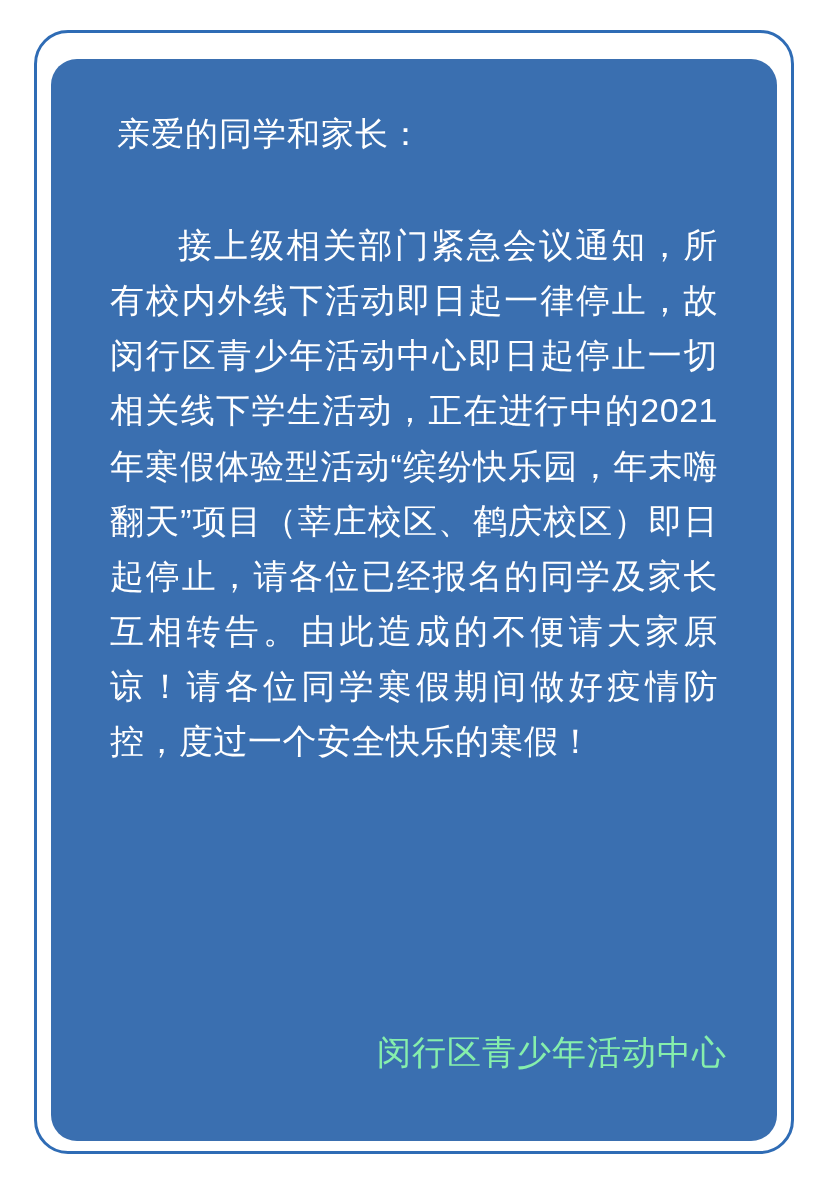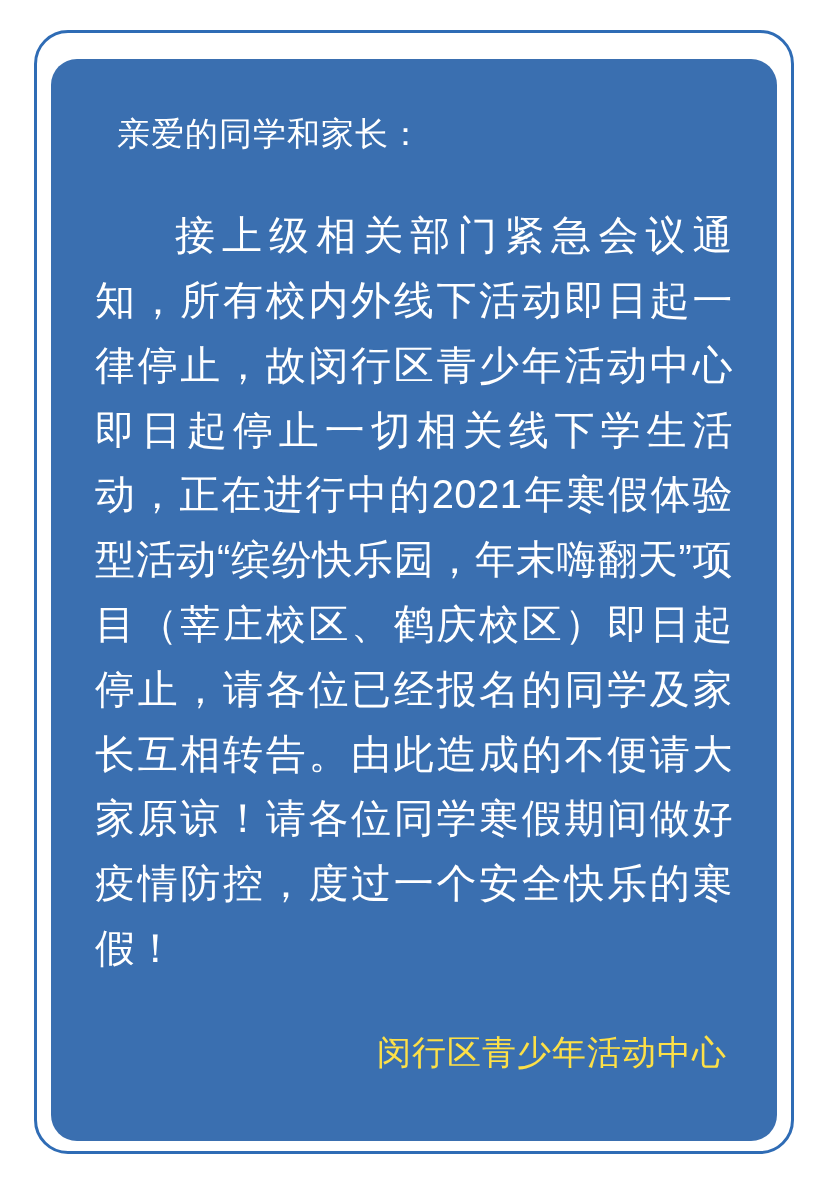--- a/index.html
+++ b/index.html
@@ -55,46 +55,46 @@
     font-size: 33px;
     line-height: 1.4;
     letter-spacing: 1px;
     font-weight: 500;
     color: #ffffff;
     margin: 0 0 46px 22px;
     white-space: nowrap;
   }
 
   .body-text {
-    font-size: 40px;
+    font-size: 34px;
     line-height: 1.62;
     letter-spacing: 0.5px;
     color: #ffffff;
     text-align: justify;
     text-justify: inter-ideograph;
     text-indent: 2em;
-    margin: 0;
+    margin: 15px;
     flex: 0 0 auto;
   }
 
   .spacer {
     flex: 1 1 auto;
     min-height: 40px;
   }
 
   .signature-block {
     text-align: right;
     margin: 0 6px 18px 0;
   }
 
   .sign-org {
     font-size: 34px;
     line-height: 1.45;
     letter-spacing: 1px;
-    color: #fde047;
+    color: #86efac;
     margin: 0 0 6px 0;
   }
 
   .sign-date {
     font-size: 34px;
     line-height: 1.45;
     letter-spacing: 1px;
     color: #ffffff;
     margin: 0;
   }

